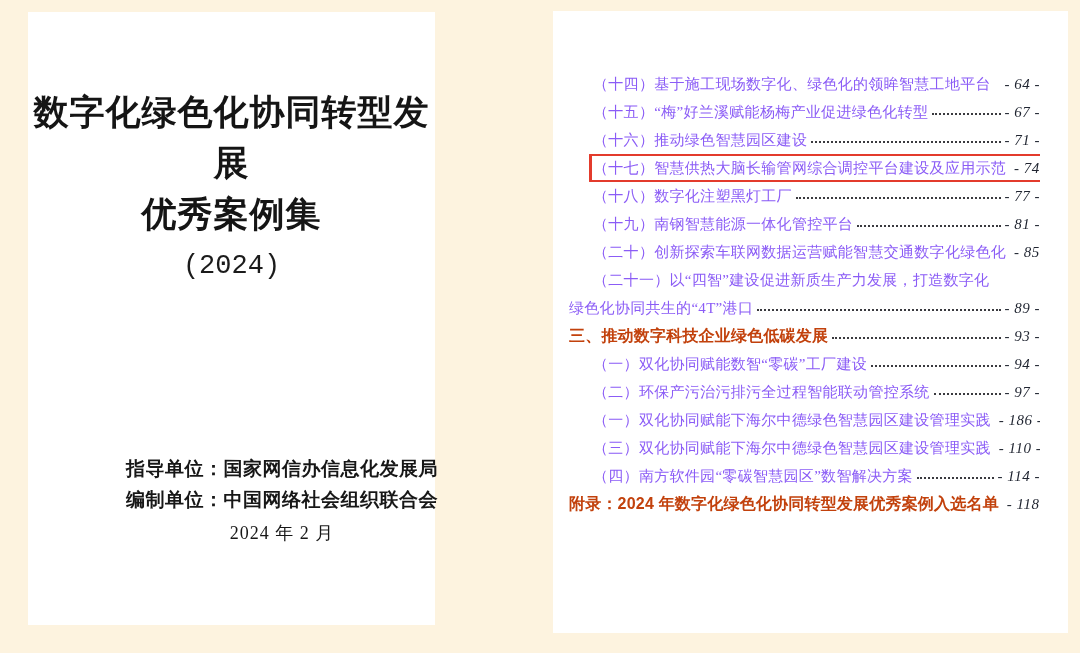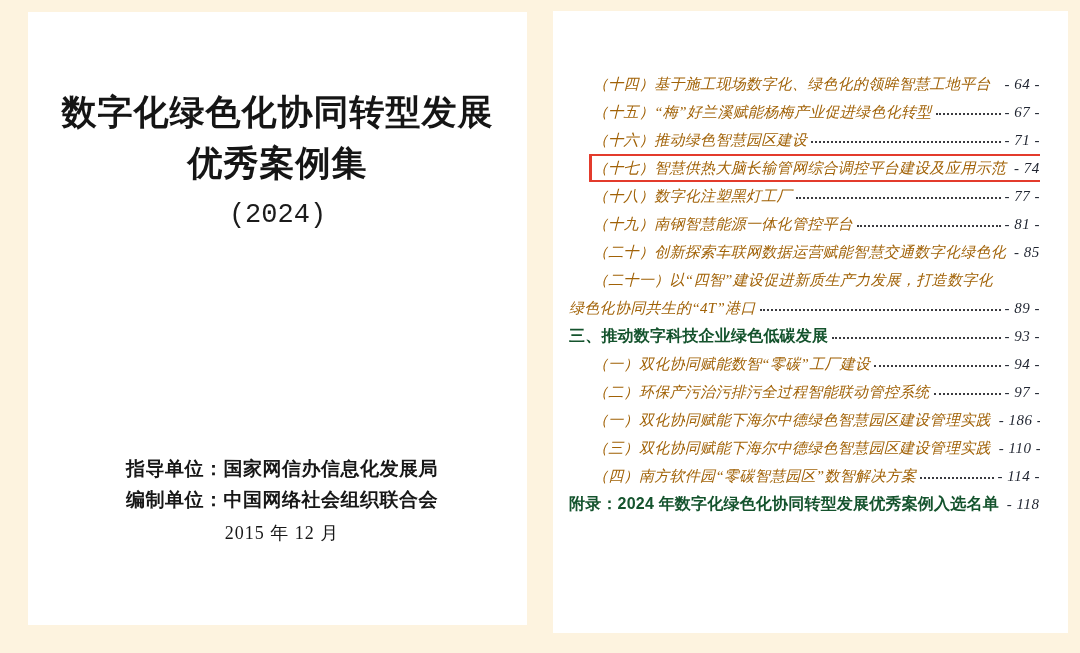--- a/index.html
+++ b/index.html
@@ -3,21 +3,21 @@
 <meta charset="utf-8">
 <style>
   html,body{margin:0;padding:0;}
   body{
     width:1080px;height:653px;overflow:hidden;position:relative;
     background:#fdf3df;
     font-family:"Liberation Serif", serif;
   }
   .canvas{position:absolute;inset:0;}
   .page{position:absolute;background:#ffffff;}
-  .page-left{left:28px;top:12px;width:499px;height:613px;}
+  .page-left{left:28px;top:12px;width:407px;height:613px;}
   .page-right{left:553px;top:11px;width:515px;height:622px;}
 
   
   .cover-title{
     margin:74px 0 0 0;text-align:center;
     font-family:"Liberation Sans", sans-serif;font-weight:bold;
     font-size:35px;line-height:51px;letter-spacing:1px;color:#151515;
   }
   .cover-title .line{display:block;}
   .cover-year{
@@ -36,26 +36,26 @@
 
   
   .toc{position:absolute;left:16px;right:28px;top:59px;}
   .row{
     display:flex;align-items:center;height:28px;white-space:nowrap;
     overflow:hidden;position:relative;
   }
   .row.sub{padding-left:24px;}
   .row .t{flex:0 0 auto;min-width:0;}
   .row.kai .t{
-    font-family:"Liberation Serif", serif;font-style:italic;
-    font-size:15px;color:#a16207;letter-spacing:0.3px;
+    font-family:"Liberation Serif", serif;
+    font-size:15px;color:#8b5cf6;letter-spacing:0.3px;
   }
   .row.hei .t{
     font-family:"Liberation Sans", sans-serif;font-weight:bold;
-    font-size:16px;color:#14532d;letter-spacing:0.2px;
+    font-size:16px;color:#c2410c;letter-spacing:0.2px;
   }
   .row .leader{
     flex:1 1 auto;min-width:0;height:0;margin:0 4px;
     border-bottom:2px dotted #3a3a3f;transform:translateY(2px);
   }
   .row .leader.noleader{border-bottom:none;}
   .row .p{
     flex:0 0 auto;font-family:"Liberation Serif", serif;
     font-size:15px;color:#1f2430;letter-spacing:0.5px;font-style:italic;
   }
@@ -71,21 +71,21 @@
 
   <section class="page page-left">
     <h1 class="cover-title">
       <span class="line">数字化绿色化协同转型发展</span>
       <span class="line">优秀案例集</span>
     </h1>
     <div class="cover-year">(2024)</div>
     <div class="cover-footer">
       <div class="org">指导单位：国家网信办信息化发展局</div>
       <div class="org">编制单位：中国网络社会组织联合会</div>
-      <div class="date">2015 年 12 月</div>
+      <div class="date">2024 年 2 月</div>
     </div>
   </section>
 
   <section class="page page-right">
     <div class="toc" id="toc">
         <div class="row sub kai">
     <span class="t">（十四）基于施工现场数字化、绿色化的领眸智慧工地平台</span>
     <span class="leader noleader"></span>
     <span class="p">- 64 -</span>
   </div>

